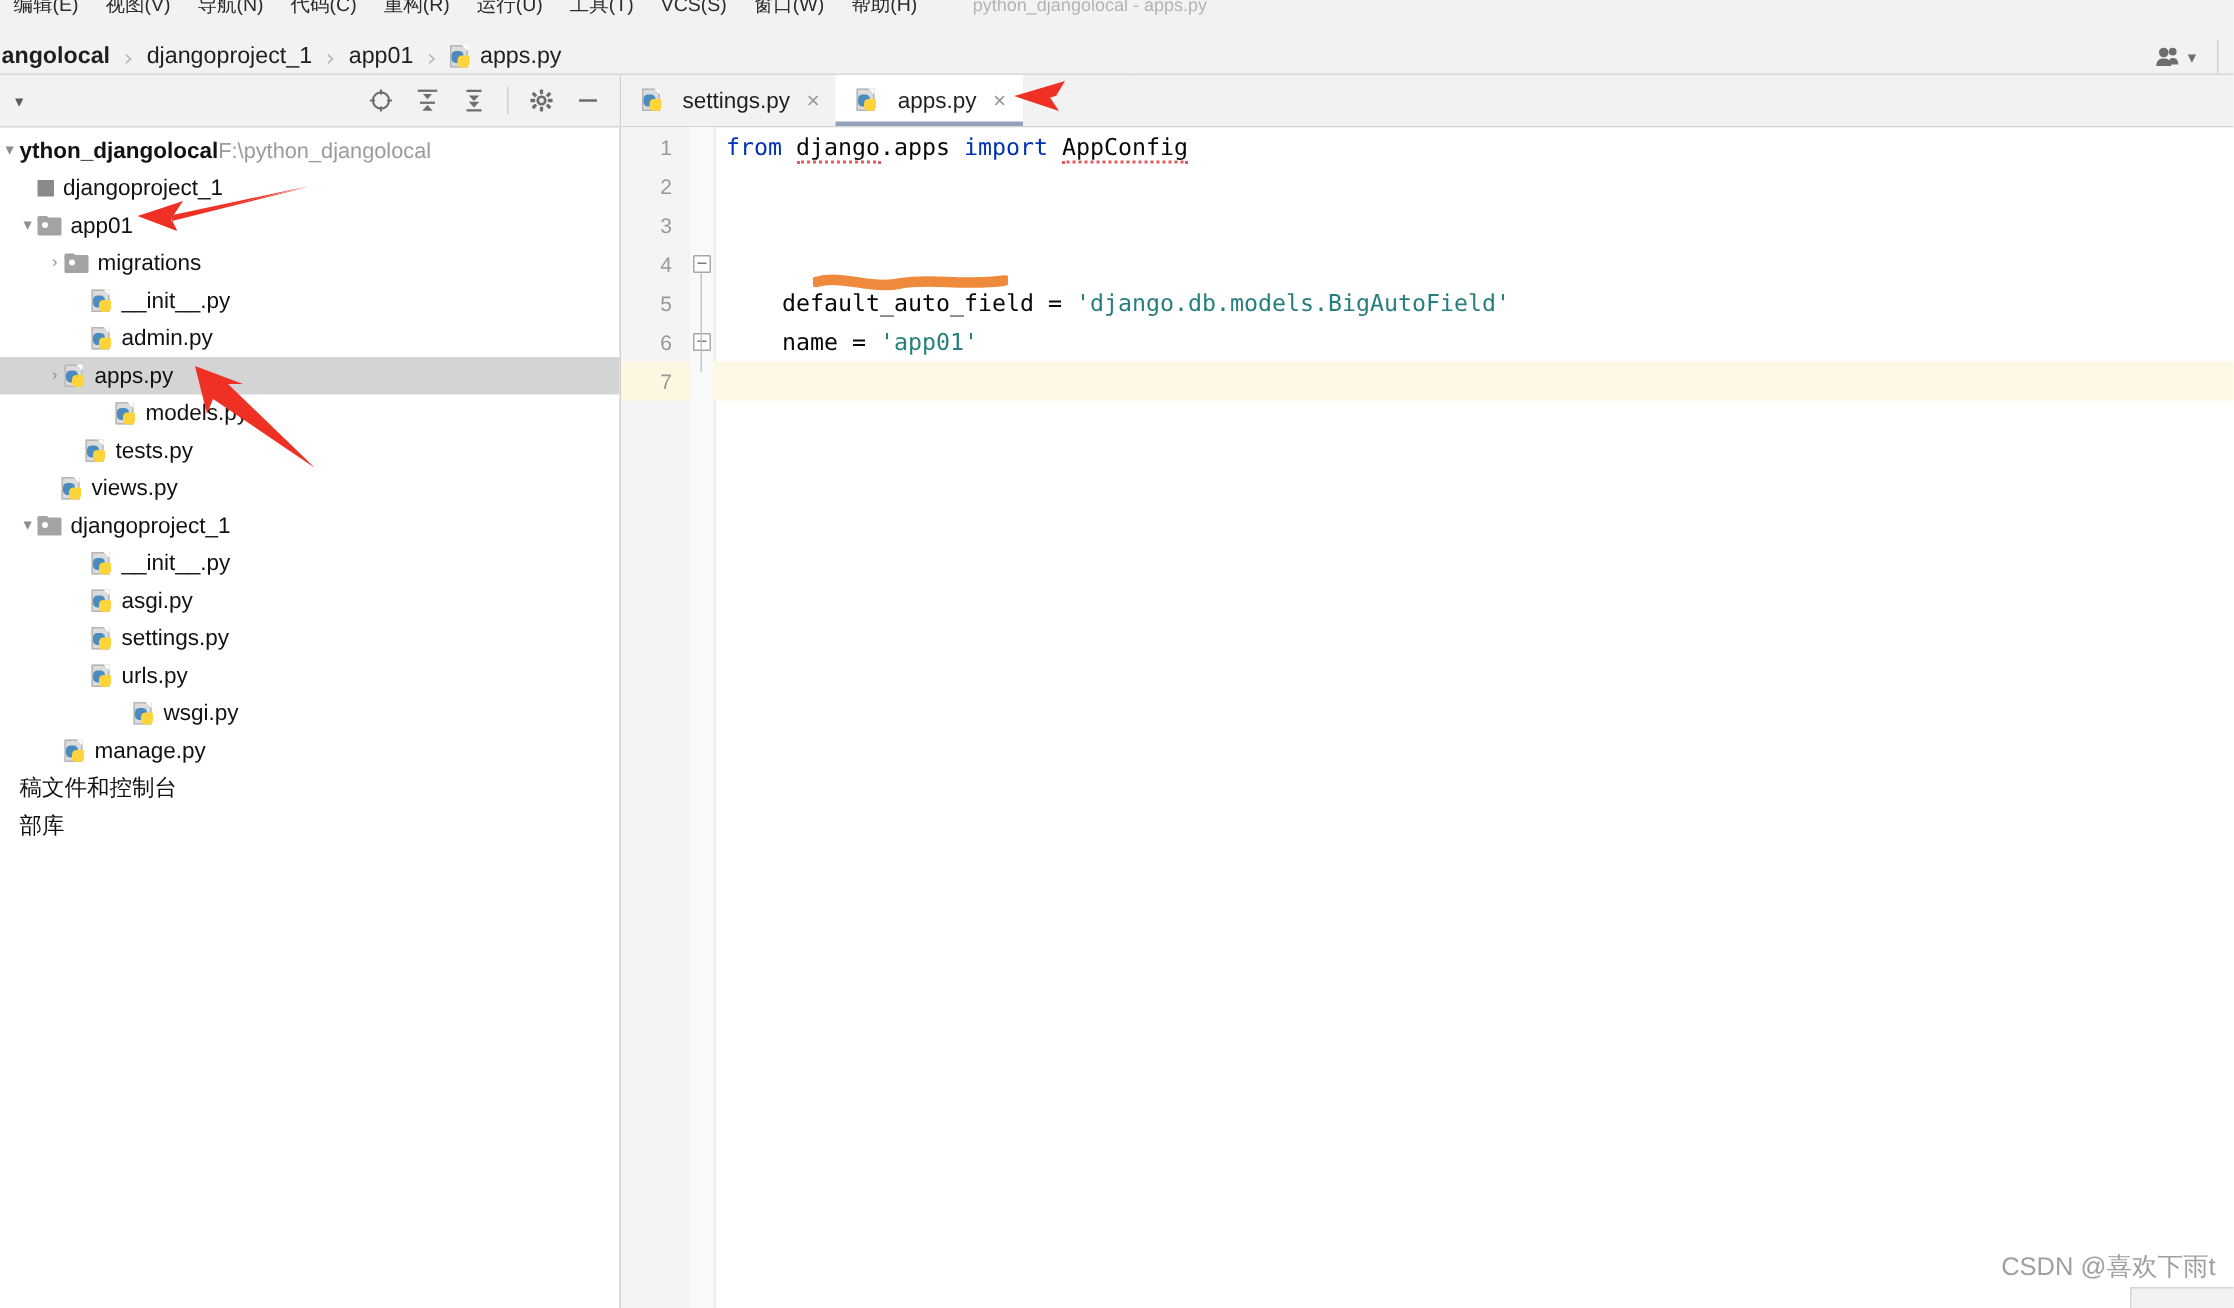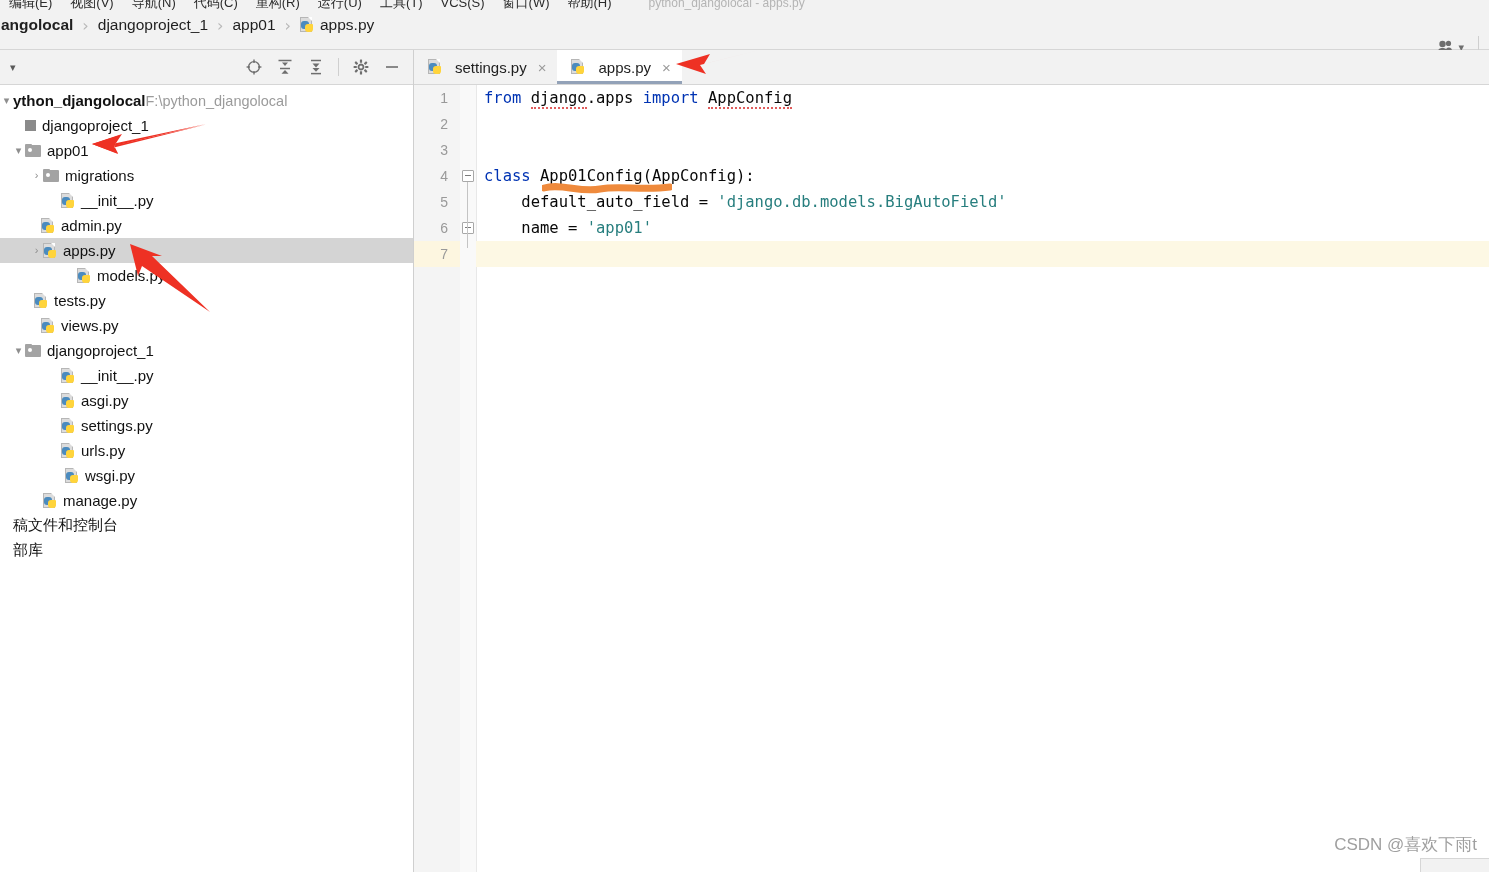--- a/index.html
+++ b/index.html
@@ -48,23 +48,22 @@
   }
 
   
   #navbar {
     position: absolute;
     left: 0; top: 14px;
     width: 1489px; height: 36px;
     background: #f2f2f2;
     border-bottom: 1px solid #d6d6d6;
     display: flex;
-    align-items: flex-start;
+    align-items: flex-end;
     box-sizing: border-box;
-    flex-direction: column;
   }
   #navbar .crumbs {
     display: flex;
     align-items: center;
     padding-left: 0px;
     white-space: nowrap;
   }
   .crumb {
     font-size: 15.5px;
     color: #1f1f1f;
@@ -534,21 +533,21 @@
       <div class="tree-row" style="padding-left: 48px;">
         <span class="tree-arrow"></span>
         <span class="pyicon">
           <span class="sheet"></span>
           <span class="fold"></span>
           <span class="snake-b"></span>
           <span class="snake-y"></span>
         </span>
         <span class="tree-label">__init__.py</span>
       </div>
-      <div class="tree-row" style="padding-left: 28px; align-items: center;">
+      <div class="tree-row" style="padding-left: 48px; align-items: center;">
         <span class="tree-arrow"></span>
         <span class="pyicon">
           <span class="sheet"></span>
           <span class="fold"></span>
           <span class="snake-b"></span>
           <span class="snake-y"></span>
         </span>
         <span class="tree-label">admin.py</span>
       </div>
       <div class="tree-row selected" style="padding-left: 30px;">
@@ -564,21 +563,21 @@
       <div class="tree-row" style="padding-left: 64px;">
         <span class="tree-arrow"></span>
         <span class="pyicon">
           <span class="sheet"></span>
           <span class="fold"></span>
           <span class="snake-b"></span>
           <span class="snake-y"></span>
         </span>
         <span class="tree-label">models.py</span>
       </div>
-      <div class="tree-row" style="padding-left: 21px;">
+      <div class="tree-row" style="padding-left: 44px;">
         <span class="tree-arrow"></span>
         <span class="pyicon">
           <span class="sheet"></span>
           <span class="fold"></span>
           <span class="snake-b"></span>
           <span class="snake-y"></span>
         </span>
         <span class="tree-label">tests.py</span>
       </div>
       <div class="tree-row" style="padding-left: 28px;">
@@ -633,21 +632,21 @@
       <div class="tree-row" style="padding-left: 48px;">
         <span class="tree-arrow"></span>
         <span class="pyicon">
           <span class="sheet"></span>
           <span class="fold"></span>
           <span class="snake-b"></span>
           <span class="snake-y"></span>
         </span>
         <span class="tree-label">urls.py</span>
       </div>
-      <div class="tree-row" style="padding-left: 52px;">
+      <div class="tree-row" style="padding-left: 76px;">
         <span class="tree-arrow"></span>
         <span class="pyicon">
           <span class="sheet"></span>
           <span class="fold"></span>
           <span class="snake-b"></span>
           <span class="snake-y"></span>
         </span>
         <span class="tree-label">wsgi.py</span>
       </div>
       <div class="tree-row" style="padding-left: 30px;">
@@ -694,21 +693,21 @@
   </div>
 </div>
 
 <div id="editor">
   <div id="gutter"></div>
   <div id="fold-strip"></div>
   <div id="code-lines">
       <div class="code-line"><span class="lno">1</span><span class="ltext"><span class="tok-kw">from</span><span class="tok-plain"> </span><span class="tok-plain spell">django</span><span class="tok-plain">.</span><span class="tok-plain">apps</span><span class="tok-plain"> </span><span class="tok-kw">import</span><span class="tok-plain"> </span><span class="tok-plain spell">AppConfig</span></span></div>
       <div class="code-line"><span class="lno">2</span><span class="ltext"></span></div>
       <div class="code-line"><span class="lno">3</span><span class="ltext"></span></div>
-      <div class="code-line"><span class="lno">4</span><span class="ltext"><span class="tok-kw">class</span><span class="tok-plain"> </span><span class="tok-plain">App01Config</span><span class="tok-plain">(</span><span class="tok-plain">AppConfig</span><span class="tok-plain">):</span></span></div>
+      <div class="code-line"><span class="lno">4</span></div>
       <div class="code-line"><span class="lno">5</span><span class="ltext"><span class="tok-plain">    default_auto_field = </span><span class="tok-str">'django.db.models.BigAutoField'</span></span></div>
       <div class="code-line"><span class="lno">6</span><span class="ltext"><span class="tok-plain">    name = </span><span class="tok-str">'app01'</span></span></div>
       <div class="code-line current"><span class="lno-bg"></span><span class="line-bg"></span><span class="lno">7</span><span class="ltext"></span></div>
     </div>
 <div class="fold-marker" style="top: 85px;"></div>
     <div class="fold-marker" style="top: 137px;"></div>
     <div class="fold-line" style="top: 97px; height: 66px;"></div>
   </div>
 
 <svg class="anno" style="left:78px; top:120px;" width="130" height="48" viewBox="0 0 130 48">

